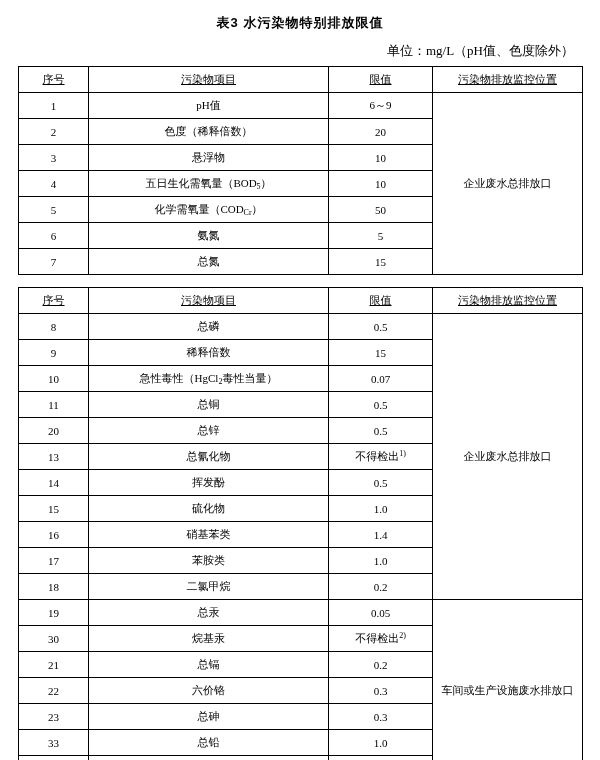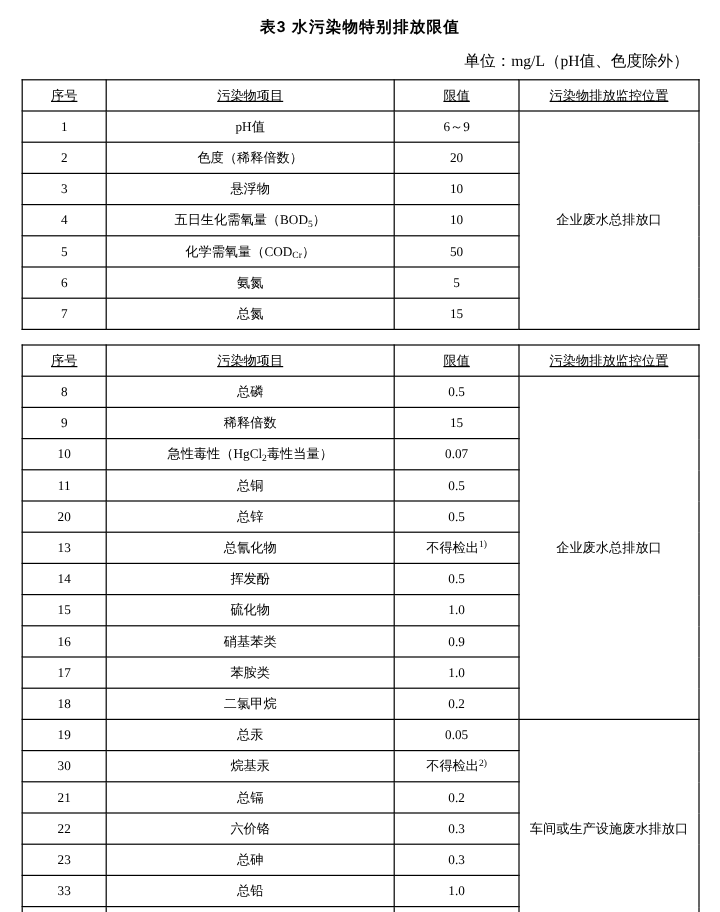--- a/index.html
+++ b/index.html
@@ -182,21 +182,21 @@
         <td>0.5</td>
       </tr>
       <tr>
         <td>15</td>
         <td>硫化物</td>
         <td>1.0</td>
       </tr>
       <tr>
         <td>16</td>
         <td>硝基苯类</td>
-        <td>0.9</td>
+        <td>1.4</td>
       </tr>
       <tr>
         <td>17</td>
         <td>苯胺类</td>
         <td>1.0</td>
       </tr>
       <tr>
         <td>18</td>
         <td>二氯甲烷</td>
         <td>0.2</td>

